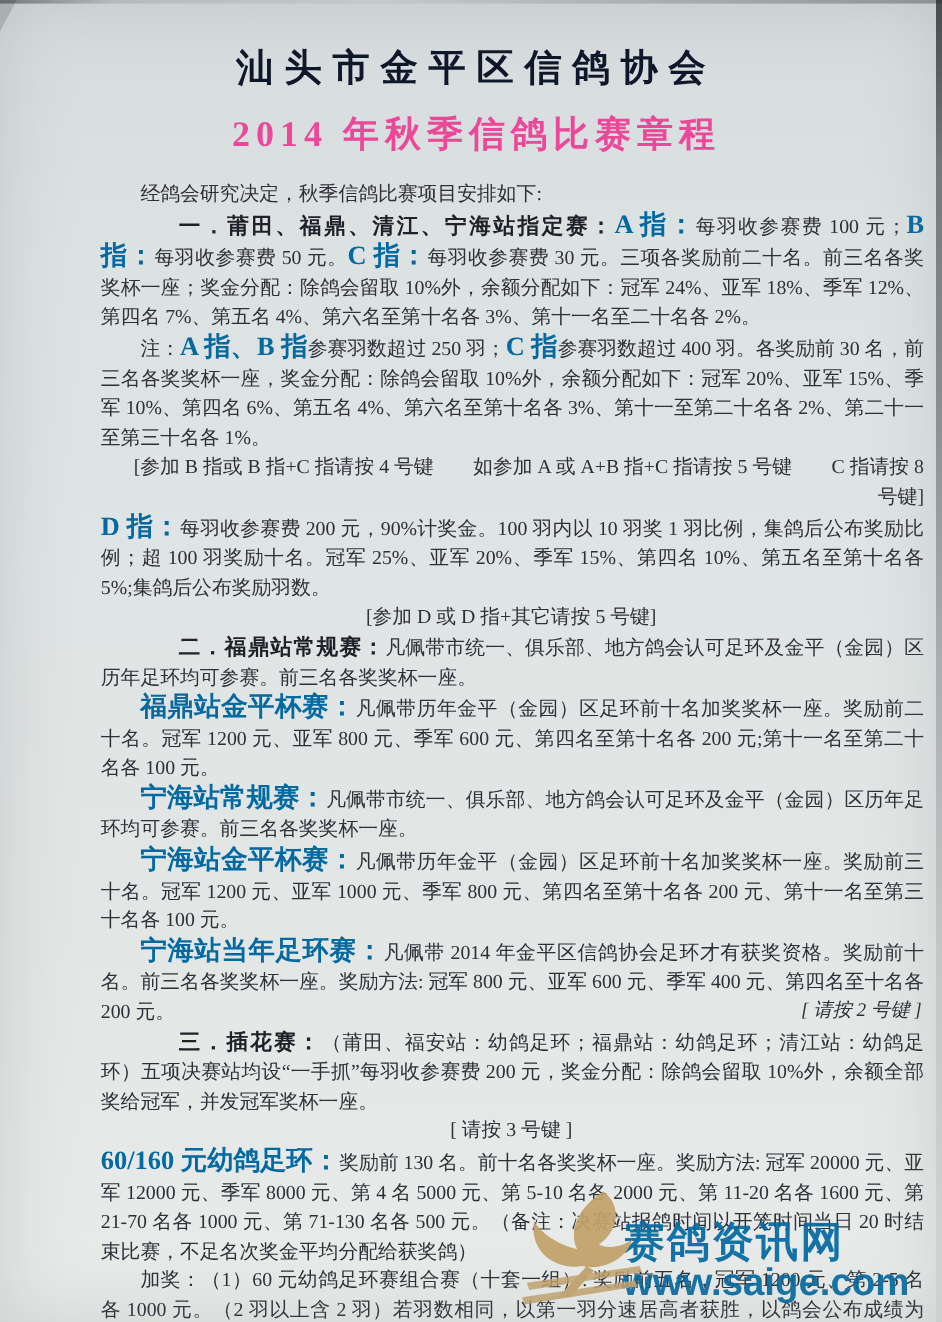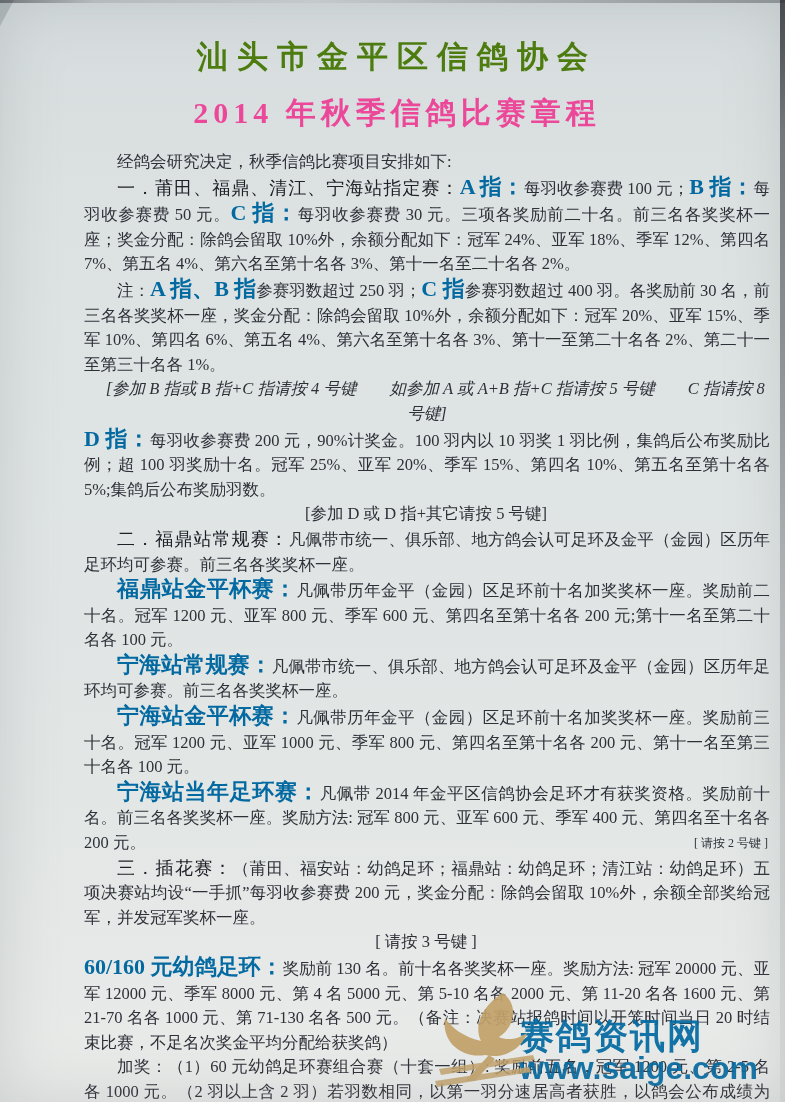--- a/index.html
+++ b/index.html
@@ -12,30 +12,30 @@
   .scan-vignette{position:absolute;inset:0;pointer-events:none;
     box-shadow:inset 0 0 60px rgba(120,128,130,0.25);}
   .edge-right{position:absolute;top:0;right:0;width:5px;height:100%;
     background:linear-gradient(180deg,rgba(25,28,33,.8) 0%,rgba(30,34,40,.55) 12%,rgba(40,45,52,.45) 30%,rgba(55,60,66,.28) 50%,rgba(80,86,92,.15) 72%,rgba(110,116,120,.08) 100%);}
   .edge-top{position:absolute;top:0;left:0;width:100%;height:3px;
     background:linear-gradient(90deg,rgba(20,22,26,.5) 0%,rgba(20,22,26,.12) 12%,rgba(20,22,26,.04) 40%,rgba(20,22,26,.35) 100%);}
   .corner-tl{position:absolute;top:0;left:0;width:0;height:0;
     border-top:26px solid rgba(150,158,160,.55);border-right:14px solid transparent;}
   .doc{position:absolute;top:0;left:0;right:0;padding:26px 15px 0 84px;}
   .titles{text-align:center;margin-right:60px;}
-  .org-title{font-size:31px;font-weight:700;letter-spacing:9px;line-height:42px;margin:10px 0 14px 0;color:#4d7c0f;}
+  .org-title{font-size:31px;font-weight:700;letter-spacing:9px;line-height:42px;margin:10px 0 14px 0;color:#0f172a;}
   .doc-title{font-size:30px;font-weight:700;letter-spacing:5px;line-height:42px;margin:0 0 16px 0;color:#ec4899;}
   .body-text{font-size:16.5px;line-height:24.6px;text-align:justify;}
   .para{position:relative;margin:0;}
   .para.indent{text-indent:2em;}
-  .para.bline{text-indent:1em;text-align:center;font-style:italic;}
+  .para.bline{text-indent:1em;text-align:right;}
   .para.right{text-align:center;padding-right:2px;}
-  .sec-head{font-weight:400;font-size:18px;color:#202028;letter-spacing:1px;}
+  .sec-head{font-weight:700;font-size:18px;color:#202028;letter-spacing:1px;margin-left:32px;}
   .sub-head{font-weight:700;font-size:22px;color:#0369a1;}
-  .bracket-abs{position:absolute;right:2px;bottom:0;text-indent:0;font-size:12px;}
+  .bracket-abs{position:absolute;right:2px;bottom:0;text-indent:0;font-size:16px;font-style:italic;}
   .watermark{position:absolute;right:6px;bottom:20px;width:260px;text-align:left;
     color:#0369a1;opacity:.92;pointer-events:none;}
   .wm-name{font-size:35px;font-weight:700;letter-spacing:2px;line-height:36px;
     font-family:"Liberation Sans","DejaVu Sans",sans-serif;}
   .wm-url{font-size:32px;font-weight:700;line-height:28px;
     font-family:"Liberation Sans","DejaVu Sans",sans-serif;}
   .wm-bird{position:absolute;right:218px;bottom:-8px;width:130px;height:105px;}
 </style>
 </head>
 <body>

